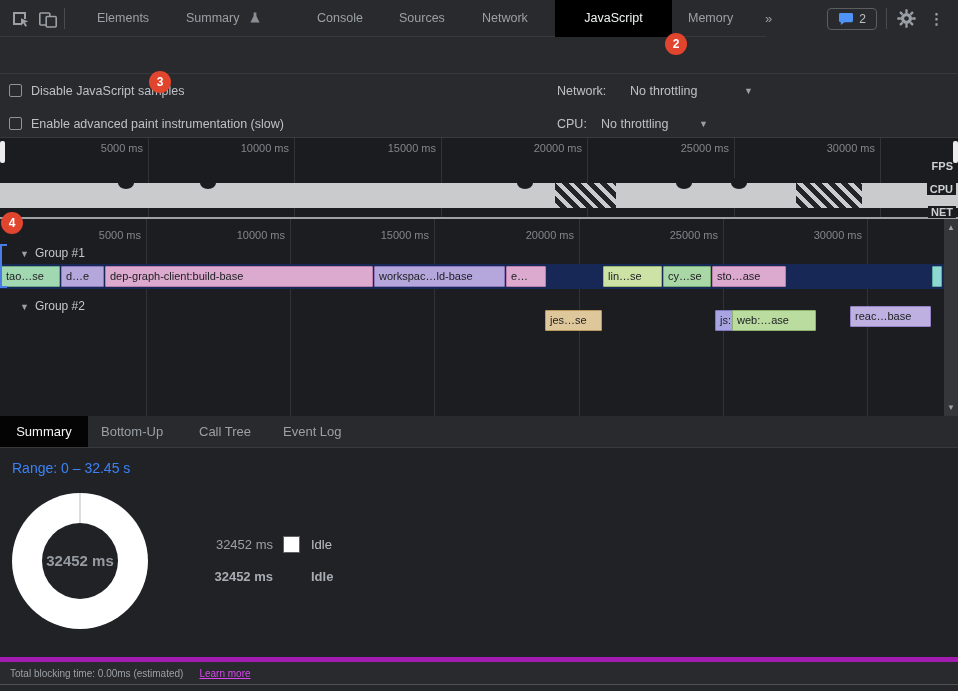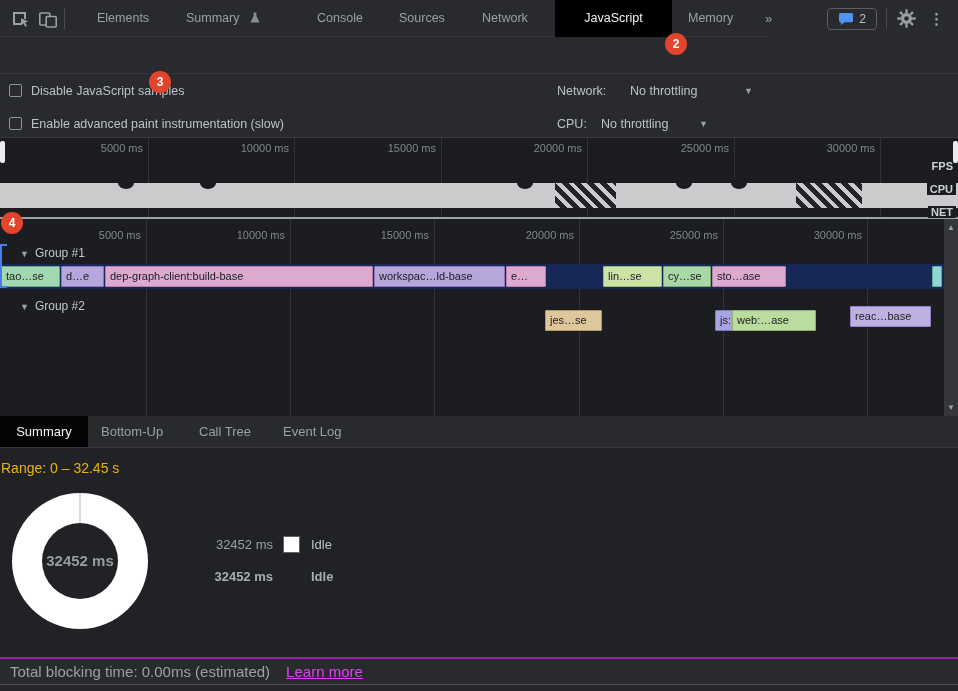--- a/index.html
+++ b/index.html
@@ -56,32 +56,32 @@
   .vscroll { position:absolute; right:0; top:0; width:14px; height:197px; background:#35363a; z-index:6; }
   .vscroll .arr { position:absolute; left:0; width:14px; text-align:center; font-size:8px; color:#9aa0a6; cursor:pointer; }
 
   
   .panel-tabs { position:absolute; left:0; top:416px; width:958px; height:32px; background:#292a2d; border-bottom:1px solid #38393c; }
   .ptab { position:absolute; top:0; height:32px; line-height:32px; color:#9aa0a6; font-size:13px; cursor:pointer; }
   .ptab-active { position:absolute; left:0; top:0; width:88px; height:31px; background:#040404; color:#f1f3f4; text-align:center; line-height:31px; font-size:13px; cursor:pointer; }
 
   
   .summary { position:absolute; left:0; top:448px; width:958px; height:209px; background:#212226; }
-  .range { position:absolute; left:1px; top:12px; font-size:14px; color:#eab308; }
+  .range { position:absolute; left:12px; top:12px; font-size:14px; color:#3b82f6; }
   .donut { position:absolute; left:12px; top:45px; width:136px; height:136px; border-radius:50%; background:#ffffff; }
   .donut-seam { position:absolute; left:79px; top:45px; width:2px; height:30px; background:#dadce0; }
   .donut-hole { position:absolute; left:42px; top:75px; width:76px; height:76px; border-radius:50%; background:#212226; }
   .donut-text { position:absolute; left:12px; top:104px; width:136px; text-align:center; font-size:15px; font-weight:bold; color:#969ba1; }
   .lg-val { position:absolute; left:178px; width:95px; text-align:right; font-size:13px; color:#9aa0a6; }
   .lg-swatch { position:absolute; left:283px; width:17px; height:17px; background:#fff; border:1px solid #5f6165; }
   .lg-name { position:absolute; left:311px; font-size:13px; color:#bdc1c6; }
   .bold { font-weight:bold; color:#a8adb3; }
 
   
-  .footer { position:absolute; left:0; top:657px; width:958px; height:27px; background:#292a2d; border-top:2px solid #a21caf; display:flex; align-items:center; padding-left:10px; font-size:15px; color:#9aa0a6; }
+  .footer { position:absolute; left:0; top:657px; width:958px; height:27px; background:#292a2d; border-top:5px solid #a21caf; display:flex; align-items:center; padding-left:10px; font-size:10px; color:#9aa0a6; }
   .footer a { color:#d946ef; text-decoration:underline; margin-left:16px; cursor:pointer; }
   .bottom-strip { position:absolute; left:0; top:684px; width:958px; height:7px; background:#26272b; border-top:1px solid #515257; }
 
   
   .badge { position:absolute; width:22px; height:22px; border-radius:50%; background:#e2452d; color:#fff; font-size:12px; font-weight:bold; text-align:center; line-height:22px; z-index:50; }
 </style>
 </head>
 <body>
 
 <div class="root">

